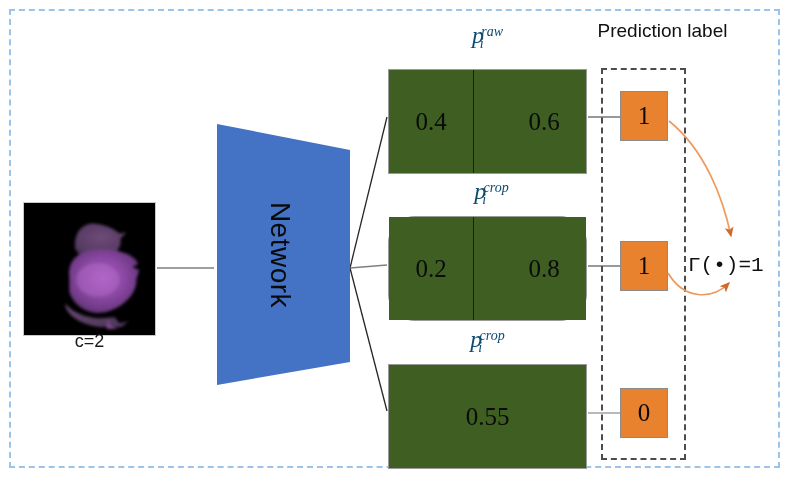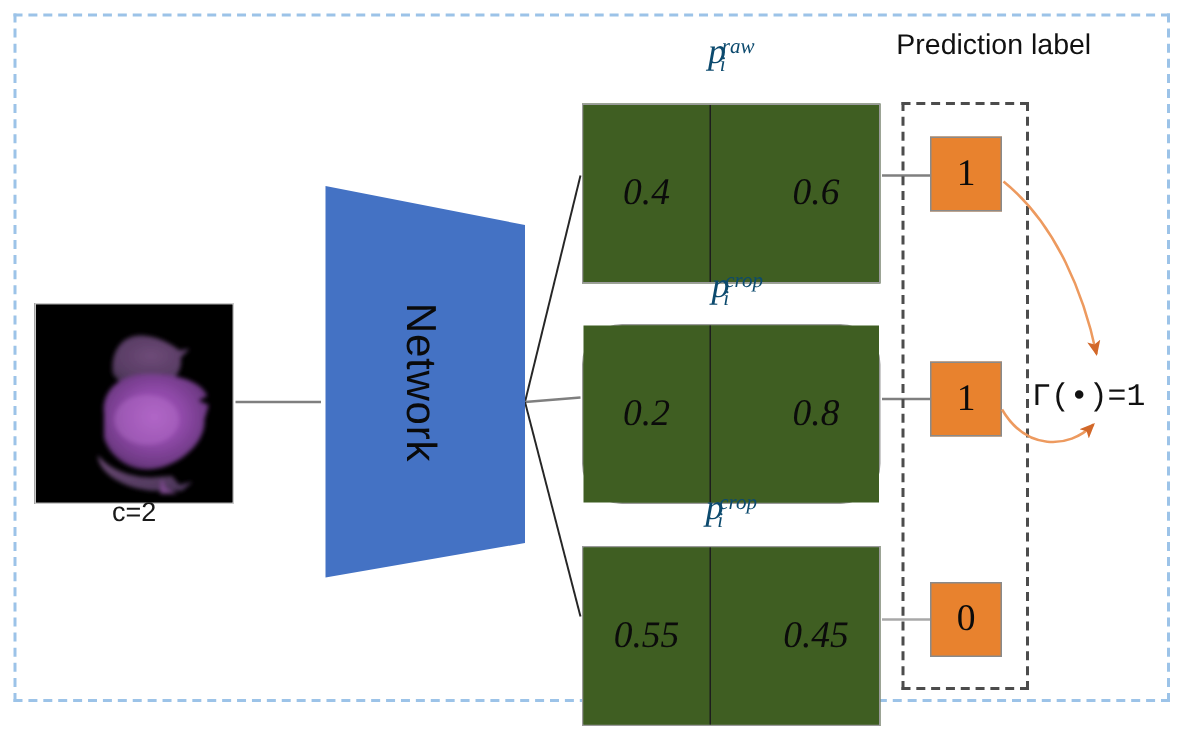--- a/index.html
+++ b/index.html
@@ -99,26 +99,25 @@
     left: 0; top: 0;
     width: 793px;
     height: 487px;
     pointer-events: none;
   }
 
   
   .prob-row {
     position: absolute;
     width: 199px;
-    height: 120px;
+    height: 105px;
     display: flex;
     border: 1px solid #9a9a9a;
     box-sizing: border-box;
     background: #3f5e22;
-    font-style: italic;
   }
   .prob-row.r0 { left: 388px; top: 69px; }
   .prob-row.r1 { left: 388px; top: 216px; border-radius: 27px; }
   .prob-row.r2 { left: 388px; top: 364px; }
 
   .prob-cell {
     flex: 1 1 50%;
     display: flex;
     align-items: center;
     justify-content: center;
@@ -302,21 +301,20 @@
   <div class="prob-row r1">
     <div class="prob-cell">0.2</div>
     <div class="prob-cell">0.8</div>
   </div>
 
   <div class="prob-label l2">
     <span class="base">p</span><span class="sub">i</span><span class="sup">crop</span>
   </div>
   <div class="prob-row r2">
     <div class="prob-cell">0.55</div>
-    <div class="prob-cell">0.45</div>
   </div>
 
   <div class="pred-title">Prediction label</div>
   <div class="pred-group-box"></div>
 
   <div class="pred-box p0">1</div>
   <div class="pred-box p1">1</div>
   <div class="pred-box p2">0</div>
 
   <svg class="arrows-svg">

